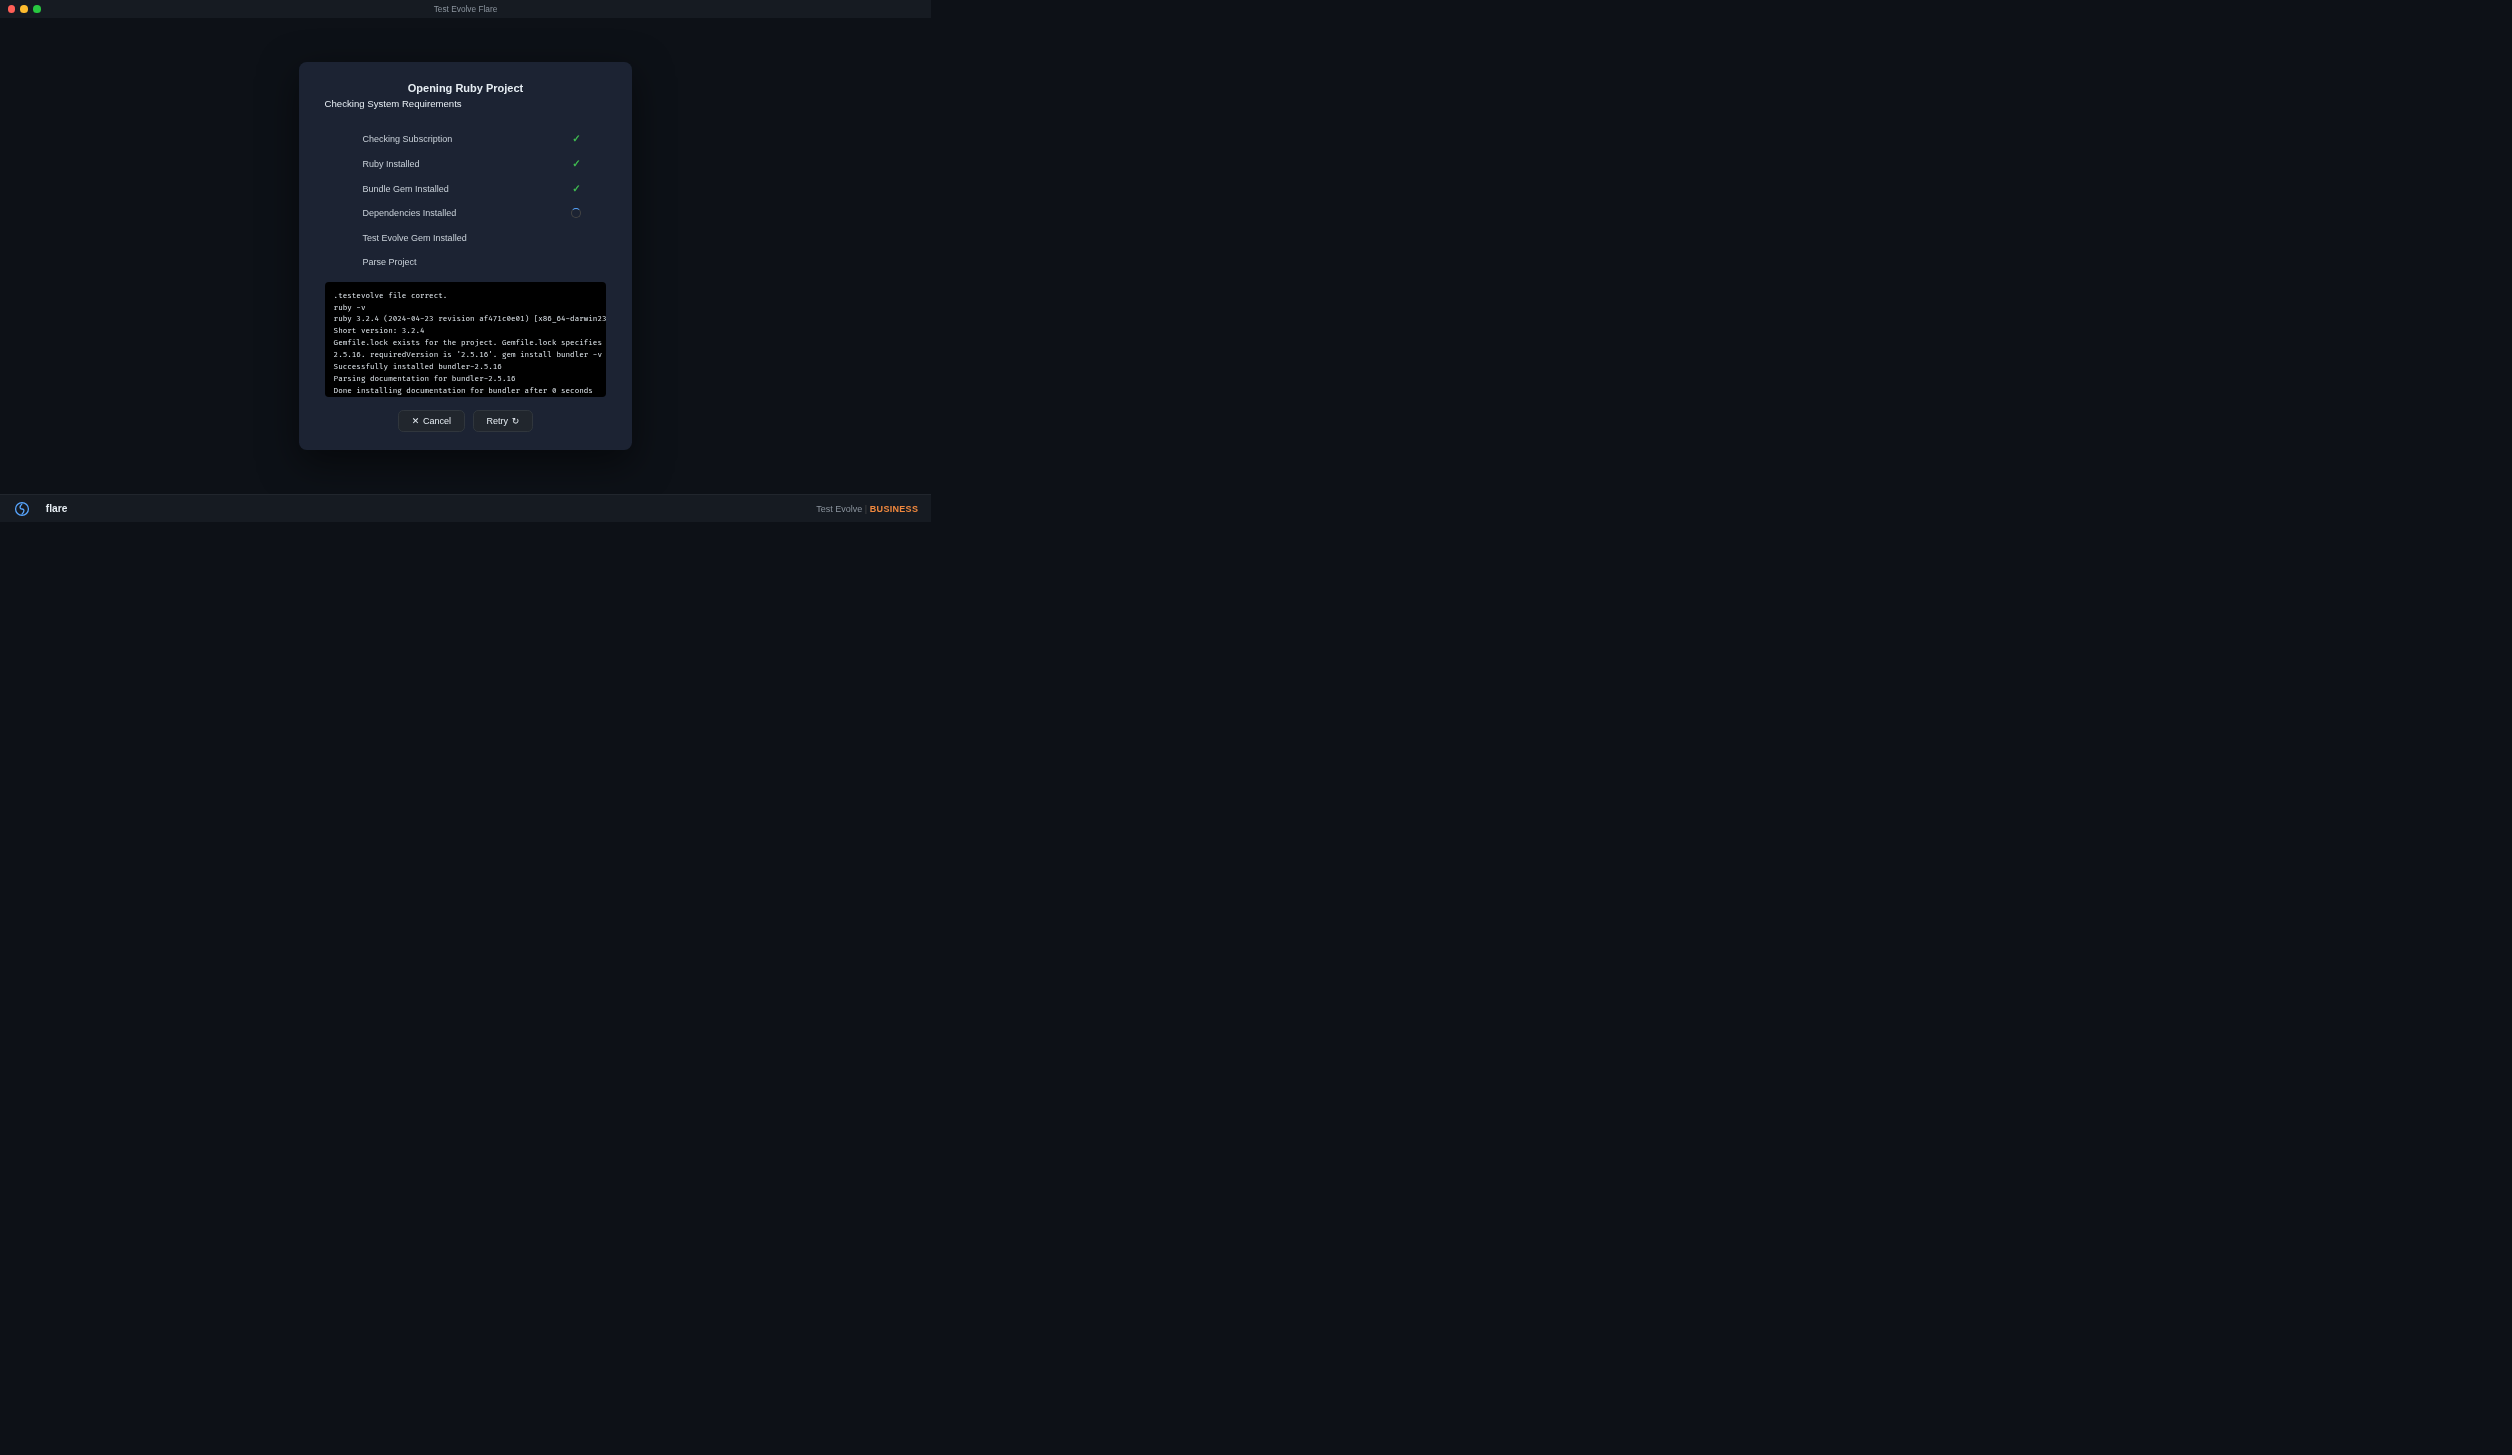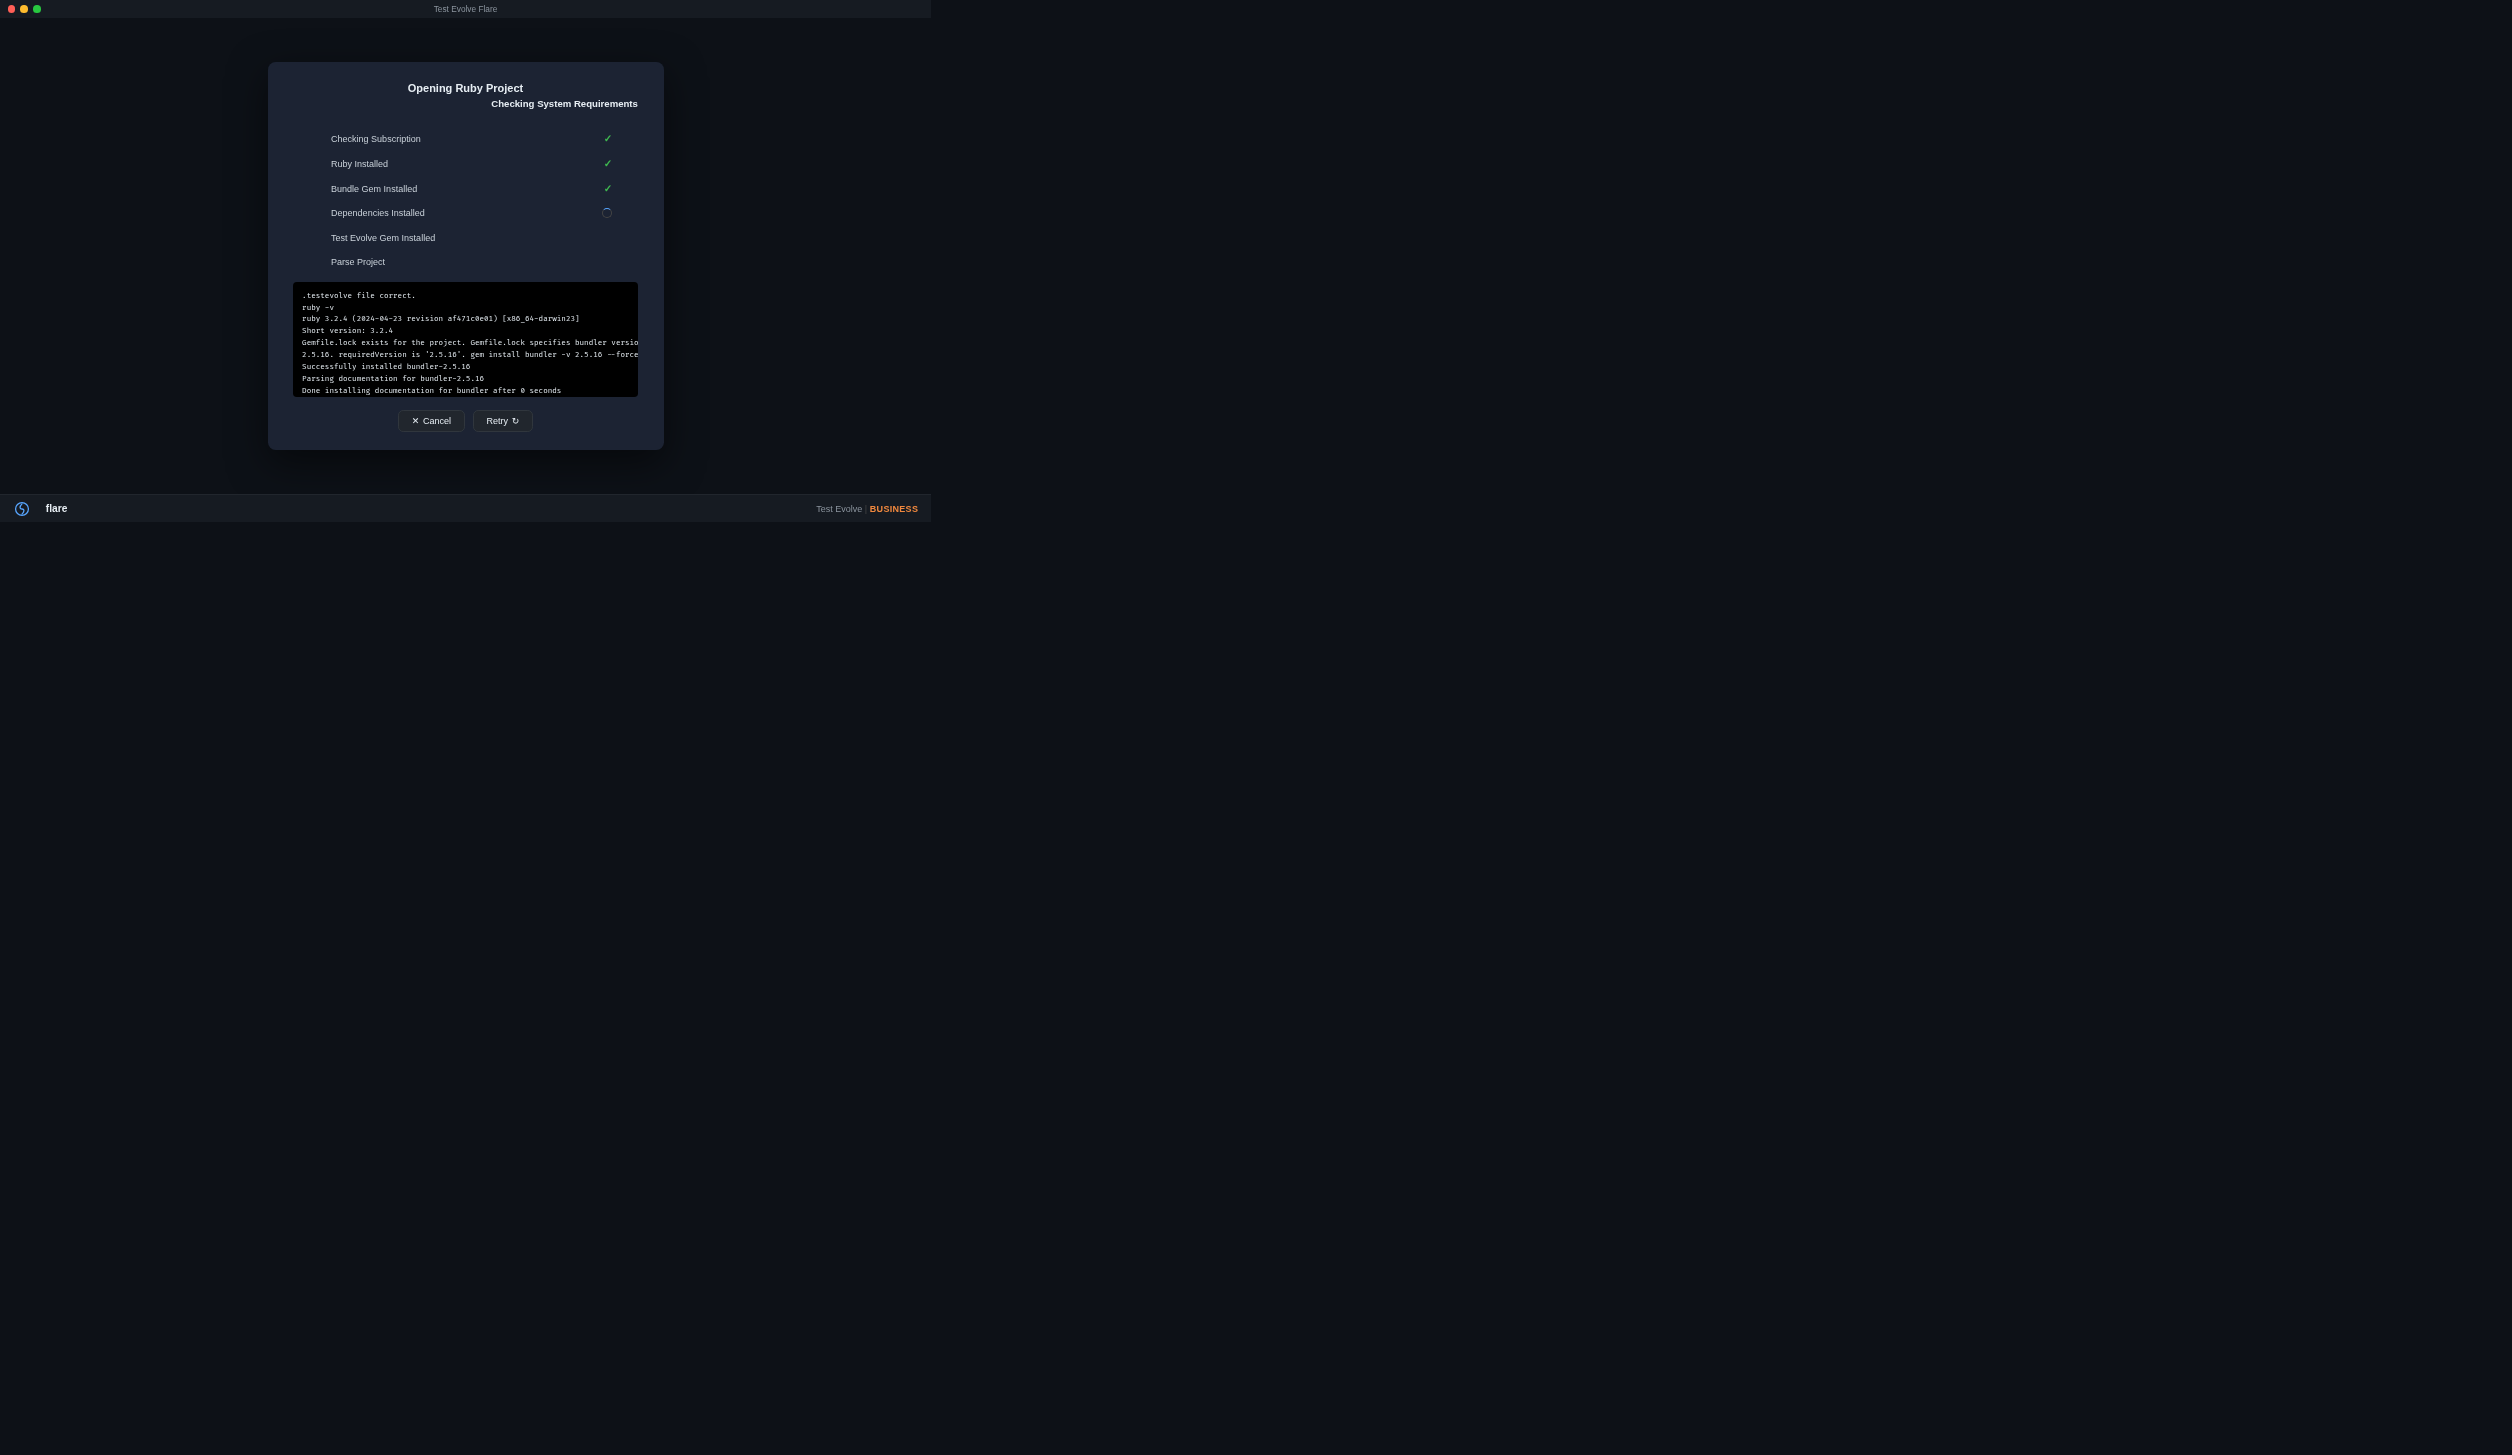--- a/index.html
+++ b/index.html
@@ -64,38 +64,38 @@
       background-color: #0d1117;
       display: flex;
       align-items: center;
       justify-content: center;
     }
 
     
     .dialog {
       background-color: #1c2333;
       border-radius: 7.7px;
-      width: 396px;
+      width: 333px;
       padding: 20.5px 25.6px 18px 25.6px;
       box-shadow: 0 12.8px 38px rgba(0,0,0,0.5);
     }
 
     .dialog-title {
       text-align: center;
       color: #e6edf3;
       font-size: 11px;
       font-weight: 600;
       margin-bottom: 3.8px;
     }
 
     .dialog-subtitle {
-      text-align: right;
+      text-align: left;
       color: #e6edf3;
       font-size: 9.6px;
-      font-weight: 700;
+      font-weight: 400;
       margin-bottom: 24px;
     }
 
     
     .checklist {
       display: flex;
       flex-direction: column;
       gap: 14px;
       margin-bottom: 15.3px;
       padding-left: 38px;

